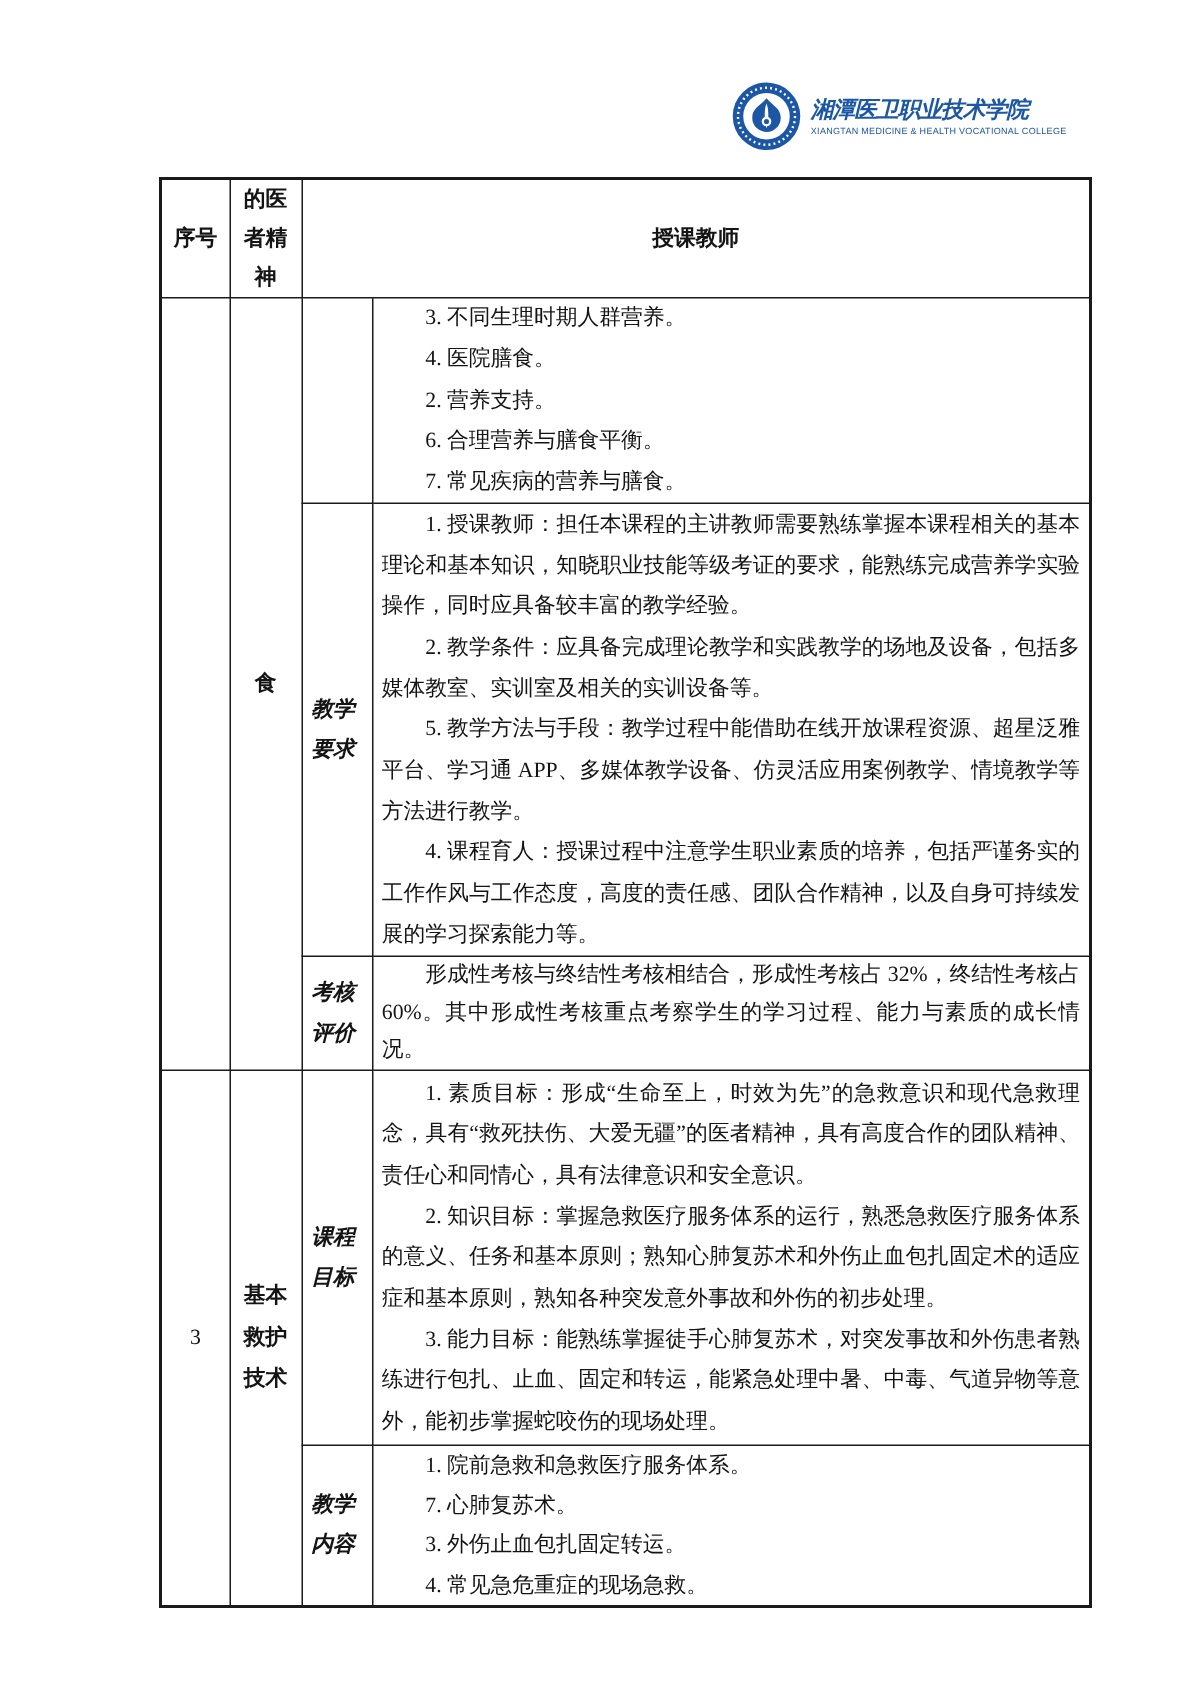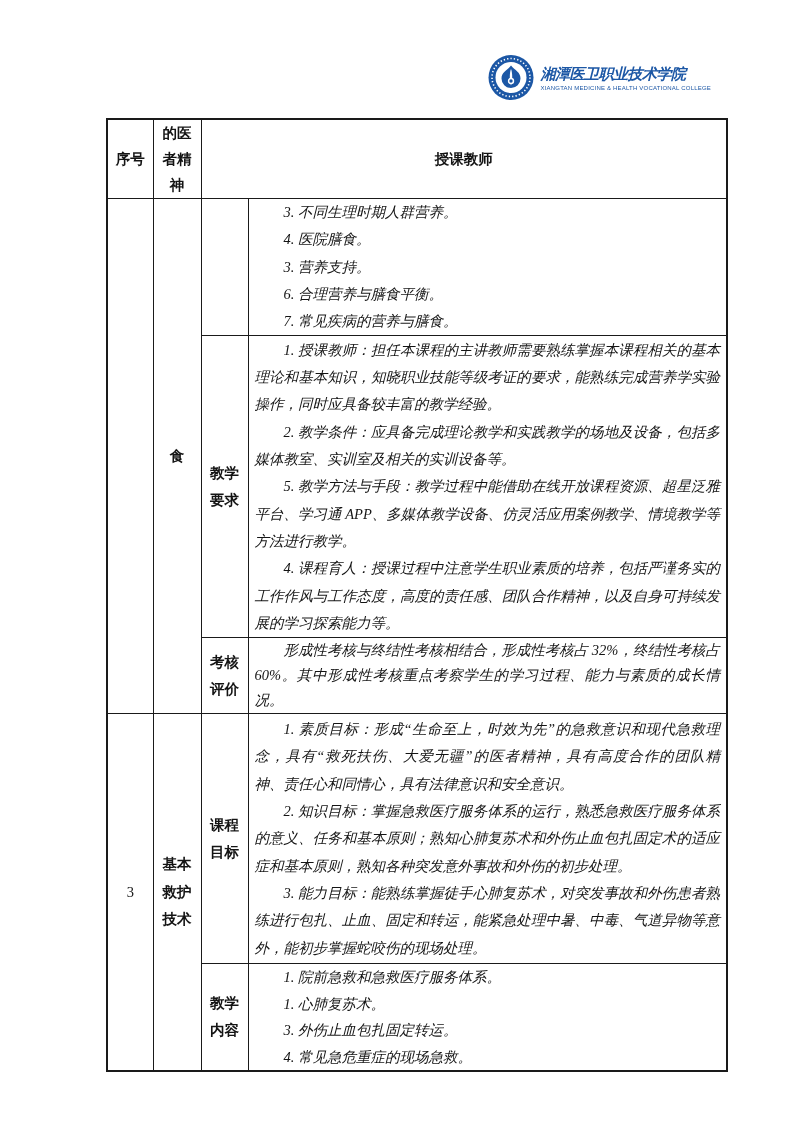--- a/index.html
+++ b/index.html
@@ -29,24 +29,24 @@
     border:1px solid #1a1a1a;padding:0 6px;vertical-align:middle;
     font-size:14.5px;overflow:hidden;
   }
   th.h{font-size:15px;font-weight:bold;text-align:center;line-height:26px;padding:0 4px;}
   td.seq{ text-align:center;font-size:15px;}
   td.seq-push{vertical-align:top;padding-top:258px;}
   td.cname{vertical-align:top;text-align:center;font-weight:bold;font-size:15px;}
   .cname-box{width:2em;margin:0 auto;word-break:break-all;line-height:27.3px;}
   td.cname-push{padding-top:220px;text-align:right;}
   td.cname-top{padding-top:5px;}
-  td.slabel{font-weight:bold;font-size:15px;text-align:center;line-height:27.3px;padding:0 5px;}
+  td.slabel{font-weight:bold;font-size:15px;text-align:left;line-height:27.3px;padding:0 5px;font-style:italic;}
   .slabel-box{word-break:break-all;}
   td.content{padding:0 6px 0 7px;}
-  .para{margin:0;text-indent:2em;text-align:justify;line-height:27.3px;font-style:italic;}
+  .para{margin:0;text-indent:2em;text-align:justify;line-height:27.3px;}
   .para-tight{line-height:25px;}
   .para-sm{line-height:26.4px;}
 </style>
 </head>
 <body>
 
 <div class="page">
 
   <div class="logo">
     <svg width="46" height="47" viewBox="0 0 46 47">
@@ -81,21 +81,21 @@
 
     <tr style="height:136px">
       <td class="seq" rowspan="3"></td>
       <td class="cname cname-top" rowspan="3">
         <div class="cname-box">食</div>
       </td>
       <td class="slabel"></td>
       <td class="content">
         <p class="para">3. 不同生理时期人群营养。</p>
         <p class="para">4. 医院膳食。</p>
-        <p class="para">3. 营养支持。</p>
+        <p class="para">2. 营养支持。</p>
         <p class="para">6. 合理营养与膳食平衡。</p>
         <p class="para">7. 常见疾病的营养与膳食。</p>
       </td>
     </tr>
 
     <tr style="height:302px">
       <td class="slabel">
         <div class="slabel-box">教学要求</div>
       </td>
       <td class="content">
@@ -129,21 +129,21 @@
         <p class="para">3. 能力目标：能熟练掌握徒手心肺复苏术，对突发事故和外伤患者熟练进行包扎、止血、固定和转运，能紧急处理中暑、中毒、气道异物等意外，能初步掌握蛇咬伤的现场处理。</p>
       </td>
     </tr>
 
     <tr style="height:107px">
       <td class="slabel">
         <div class="slabel-box">教学内容</div>
       </td>
       <td class="content">
         <p class="para para-sm">1. 院前急救和急救医疗服务体系。</p>
-        <p class="para para-sm">1. 心肺复苏术。</p>
+        <p class="para para-sm">7. 心肺复苏术。</p>
         <p class="para para-sm">3. 外伤止血包扎固定转运。</p>
         <p class="para para-sm">4. 常见急危重症的现场急救。</p>
       </td>
     </tr>
   </tbody>
     </table>
 
 </div>
 
 </body></html>

